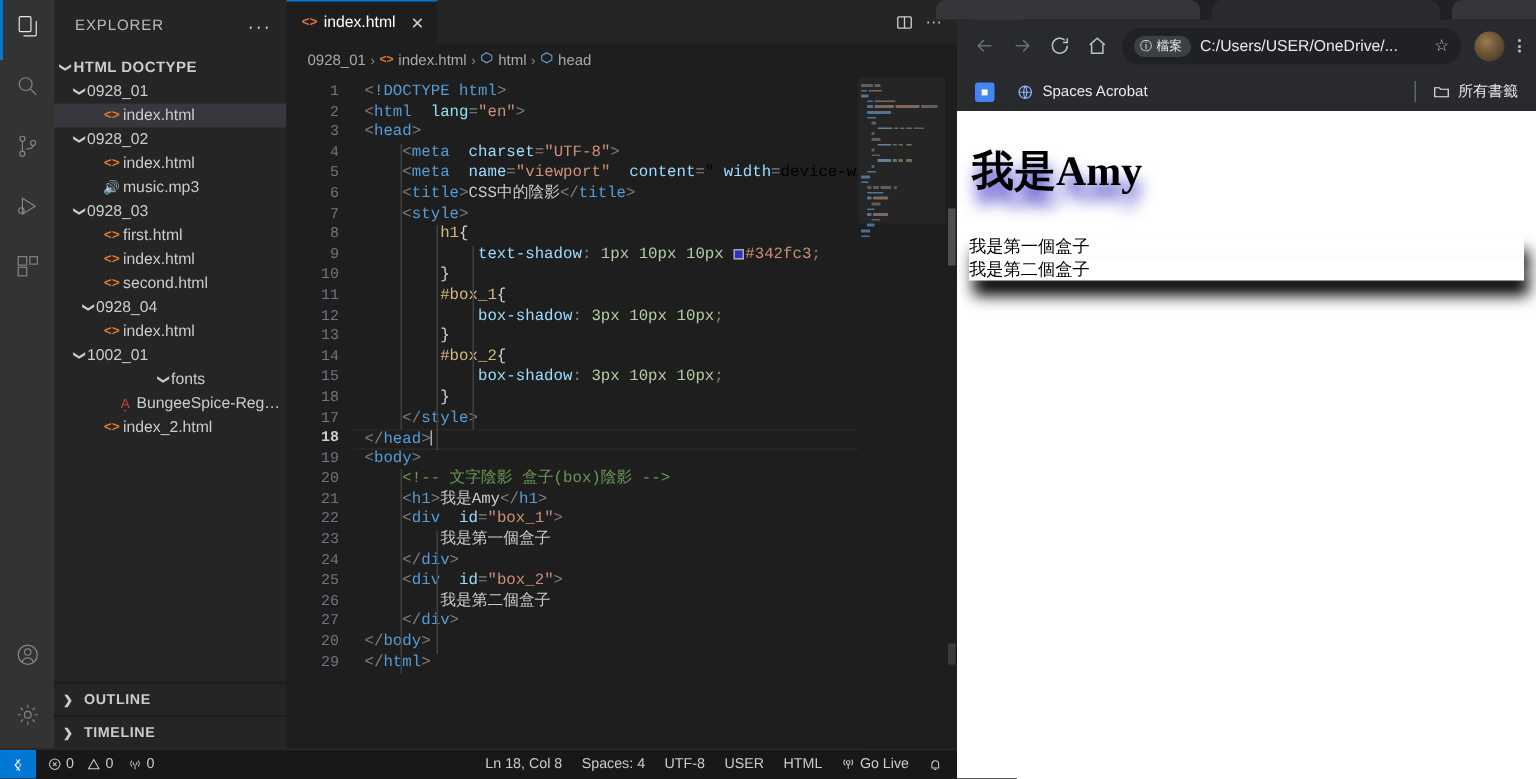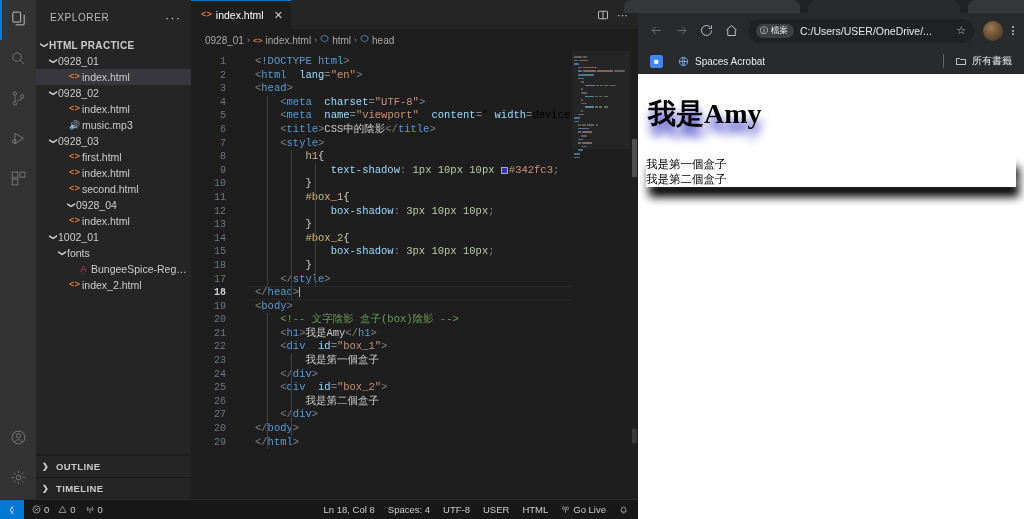--- a/index.html
+++ b/index.html
@@ -112,21 +112,21 @@
     text-align: right; font-family: "Liberation Mono", monospace;
     font-size: 10px; color: #6e7681; user-select: none;
   }
   .gutter div { height: 13.6px; line-height: 13.6px; padding-right: 9px; }
   .gutter div.cur { color: #cccccc; font-weight: bold; }
   .codelines {
     flex: 1; position: relative; padding-top: 4px;
     font-family: "Liberation Mono", monospace; font-size: 10.5px;
     white-space: pre; overflow: hidden;
   }
-  .codelines .ln { height: 13.6px; line-height: 13.6px; padding-left: 8px; position: relative; margin-left: 12px; }
+  .codelines .ln { height: 13.6px; line-height: 13.6px; padding-left: 8px; position: relative; }
   .codelines .ln.cur::after {
     content:""; position:absolute; left:0; right:0; top:0; bottom:0;
     border-top:1px solid #282828; border-bottom:1px solid #282828; pointer-events:none;
   }
   .tk-tag { color: #569cd6; }
   .tk-name { color: #569cd6; }
   .tk-punc { color: #808080; }
   .tk-attr { color: #9cdcfe; }
   .tk-str  { color: #ce9178; }
   .tk-txt  { color: #cccccc; }
@@ -322,21 +322,21 @@
       </div>
 
       <div class="sidebar">
         <div class="sb-header">
           <span>EXPLORER</span>
           <span class="sb-dots">···</span>
         </div>
         <div class="tree" id="tree">
             <div class="row folder root" style="padding-left: 2px;">
               <span class="chev" style="transform: rotate(90deg); display: inline-block;">❯</span>
-              <span class="lbl">HTML PRACTICE</span>
+              <span class="lbl">HTML DOCTYPE</span>
             </div>
             <div class="row folder" style="padding-left: 11px;">
               <span class="chev" style="transform: rotate(90deg); display: inline-block;">❯</span>
               <span class="lbl">0928_01</span>
             </div>
             <div class="row sel" style="padding-left: 20px;">
               <span class="chev"></span>
               <span class="ic html">&lt;&gt;</span>
               <span class="lbl">index.html</span>
             </div>
@@ -366,34 +366,34 @@
             <div class="row" style="padding-left: 20px;">
               <span class="chev"></span>
               <span class="ic html">&lt;&gt;</span>
               <span class="lbl">index.html</span>
             </div>
             <div class="row" style="padding-left: 20px;">
               <span class="chev"></span>
               <span class="ic html">&lt;&gt;</span>
               <span class="lbl">second.html</span>
             </div>
-            <div class="row folder" style="padding-left: 5px; margin-left: 24px;">
+            <div class="row folder" style="padding-left: 17px;">
               <span class="chev" style="transform: rotate(90deg); display: inline-block;">❯</span>
               <span class="lbl">0928_04</span>
             </div>
             <div class="row" style="padding-left: 20px;">
               <span class="chev"></span>
               <span class="ic html">&lt;&gt;</span>
               <span class="lbl">index.html</span>
             </div>
             <div class="row folder" style="padding-left: 11px;">
               <span class="chev" style="transform: rotate(90deg); display: inline-block;">❯</span>
               <span class="lbl">1002_01</span>
             </div>
-            <div class="row folder" style="padding-left: 20px;">
+            <div class="row folder" style="padding-left: 20px; margin-left: 47px;">
               <span class="chev" style="transform: rotate(90deg); display: inline-block;">❯</span>
               <span class="lbl">fonts</span>
             </div>
             <div class="row" style="padding-left: 29px;">
               <span class="chev"></span>
               <span class="ic font">A͙</span>
               <span class="lbl">BungeeSpice-Regu...</span>
             </div>
             <div class="row" style="padding-left: 20px;">
               <span class="chev"></span>

